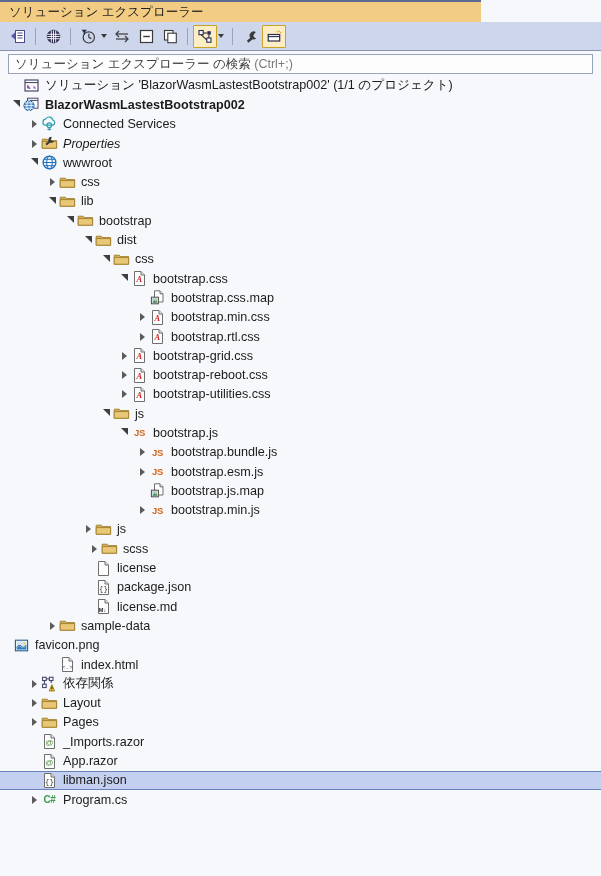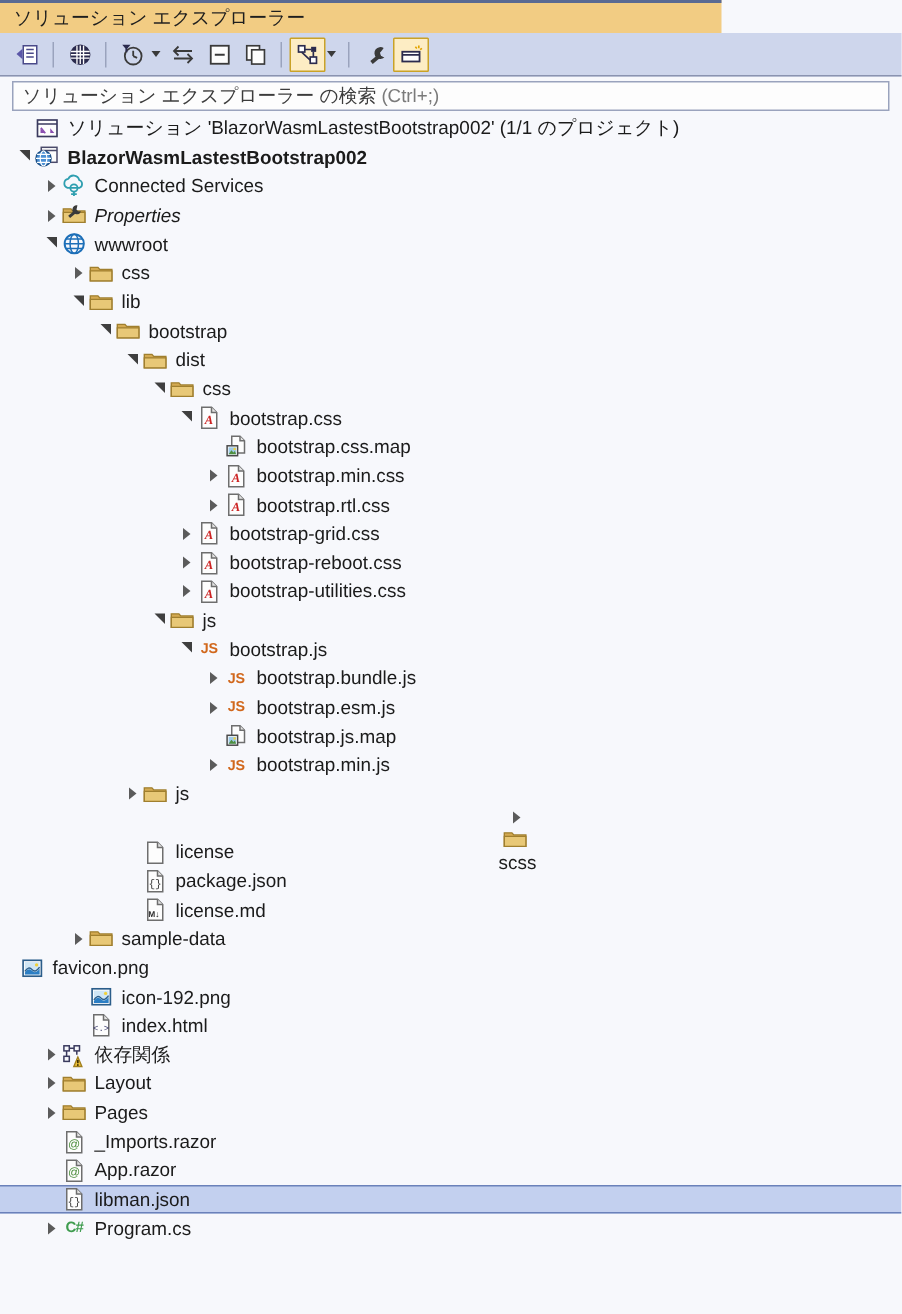--- a/index.html
+++ b/index.html
@@ -517,21 +517,21 @@
           <div class="tri-closed"></div>
         </div>
         <div class="icon">
           <svg width="17" height="17" viewBox="0 0 17 17">
             <path d="M1.2 4.2 L6.3 4.2 L7.5 5.6 L15.6 5.6 L15.6 13.2 L1.2 13.2 Z" fill="#d4aa52" stroke="#a07f2e" stroke-width="0.9"></path>
             <path d="M1.2 6.6 L15.6 6.6 L15.6 13.2 L1.2 13.2 Z" fill="#e8c877" stroke="#a07f2e" stroke-width="0.9"></path>
           </svg>
         </div>
         <div class="label">js</div>
       </div>
-      <div class="row" style="padding-left: 88px; flex-direction: column;">
+      <div class="row" style="padding-left: 88px;">
         <div class="expander">
           <div class="tri-closed"></div>
         </div>
         <div class="icon">
           <svg width="17" height="17" viewBox="0 0 17 17">
             <path d="M1.2 4.2 L6.3 4.2 L7.5 5.6 L15.6 5.6 L15.6 13.2 L1.2 13.2 Z" fill="#d4aa52" stroke="#a07f2e" stroke-width="0.9"></path>
             <path d="M1.2 6.6 L15.6 6.6 L15.6 13.2 L1.2 13.2 Z" fill="#e8c877" stroke="#a07f2e" stroke-width="0.9"></path>
           </svg>
         </div>
         <div class="label">scss</div>
@@ -585,33 +585,20 @@
         <div class="icon">
           <svg width="17" height="17" viewBox="0 0 17 17">
             <rect x="2.4" y="3.2" width="12.2" height="10.6" fill="#fdfdfd" stroke="#2b5d8a" stroke-width="1.1"></rect>
             <rect x="3.6" y="4.4" width="9.8" height="8.2" fill="#cfe6f5"></rect>
             <path d="M3.6 11.4 Q6 7.6 8.4 10.2 Q10.6 12.6 13.4 8.6 L13.4 12.6 L3.6 12.6 Z" fill="#2b7ec4"></path>
             <path d="M3.6 10.6 Q6 6.8 8.4 9.4 Q10.6 11.8 13.4 7.8" fill="none" stroke="#2b5d8a" stroke-width="0.9"></path>
             <circle cx="11.4" cy="6.3" r="1.1" fill="#f2d23a"></circle>
           </svg>
         </div>
         <div class="label">favicon.png</div>
-      </div>
-      <div class="row" style="padding-left: 46px;">
-        <div class="expander"></div>
-        <div class="icon">
-          <svg width="17" height="17" viewBox="0 0 17 17">
-            <rect x="2.4" y="3.2" width="12.2" height="10.6" fill="#fdfdfd" stroke="#2b5d8a" stroke-width="1.1"></rect>
-            <rect x="3.6" y="4.4" width="9.8" height="8.2" fill="#cfe6f5"></rect>
-            <path d="M3.6 11.4 Q6 7.6 8.4 10.2 Q10.6 12.6 13.4 8.6 L13.4 12.6 L3.6 12.6 Z" fill="#2b7ec4"></path>
-            <path d="M3.6 10.6 Q6 6.8 8.4 9.4 Q10.6 11.8 13.4 7.8" fill="none" stroke="#2b5d8a" stroke-width="0.9"></path>
-            <circle cx="11.4" cy="6.3" r="1.1" fill="#f2d23a"></circle>
-          </svg>
-        </div>
-        <div class="label">icon-192.png</div>
       </div>
       <div class="row" style="padding-left: 46px;">
         <div class="expander"></div>
         <div class="icon">
           <svg width="17" height="17" viewBox="0 0 17 17">
             <path d="M3.5 1.5 L10 1.5 L13.5 5 L13.5 15.5 L3.5 15.5 Z" fill="#fdfdfd" stroke="#6e6e6e" stroke-width="1"></path>
             <path d="M10 1.5 L10 5 L13.5 5" fill="#e4e4e4" stroke="#6e6e6e" stroke-width="1"></path>
             <text x="8.4" y="12.6" font-family="Liberation Mono, monospace" font-size="6" fill="#3a3a6a" text-anchor="middle">&lt;.&gt;</text>
           </svg>
         </div>

